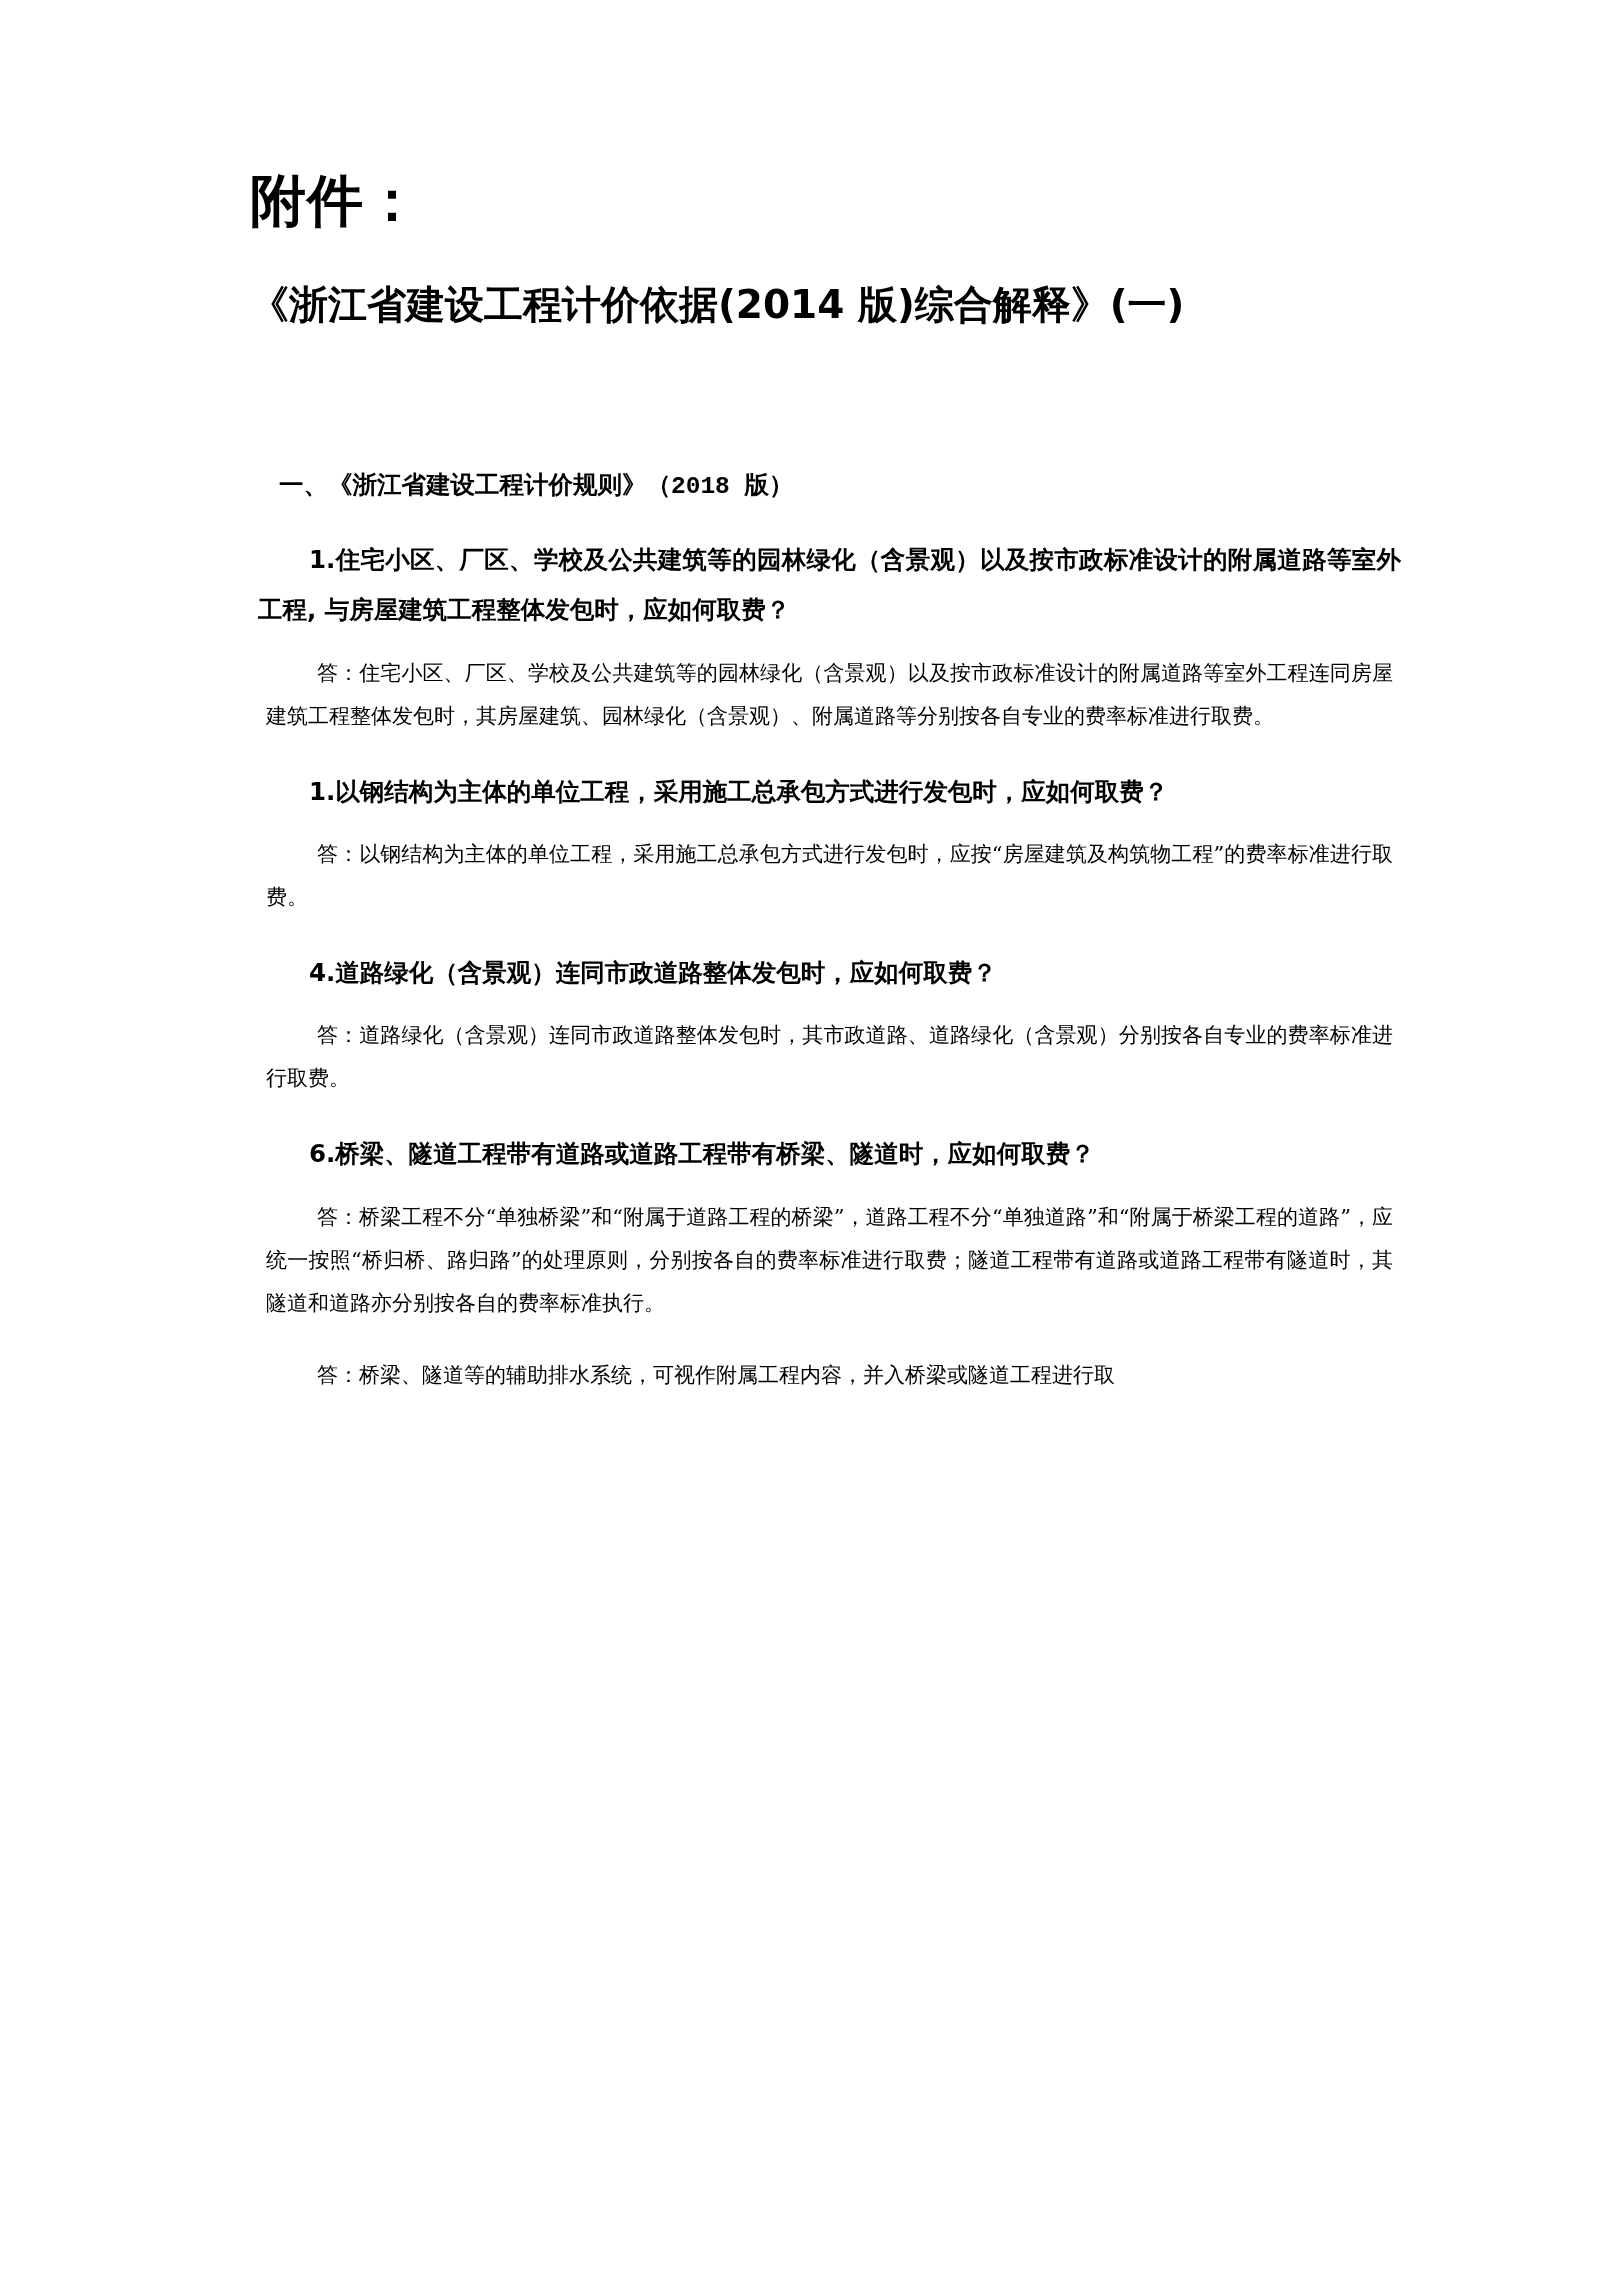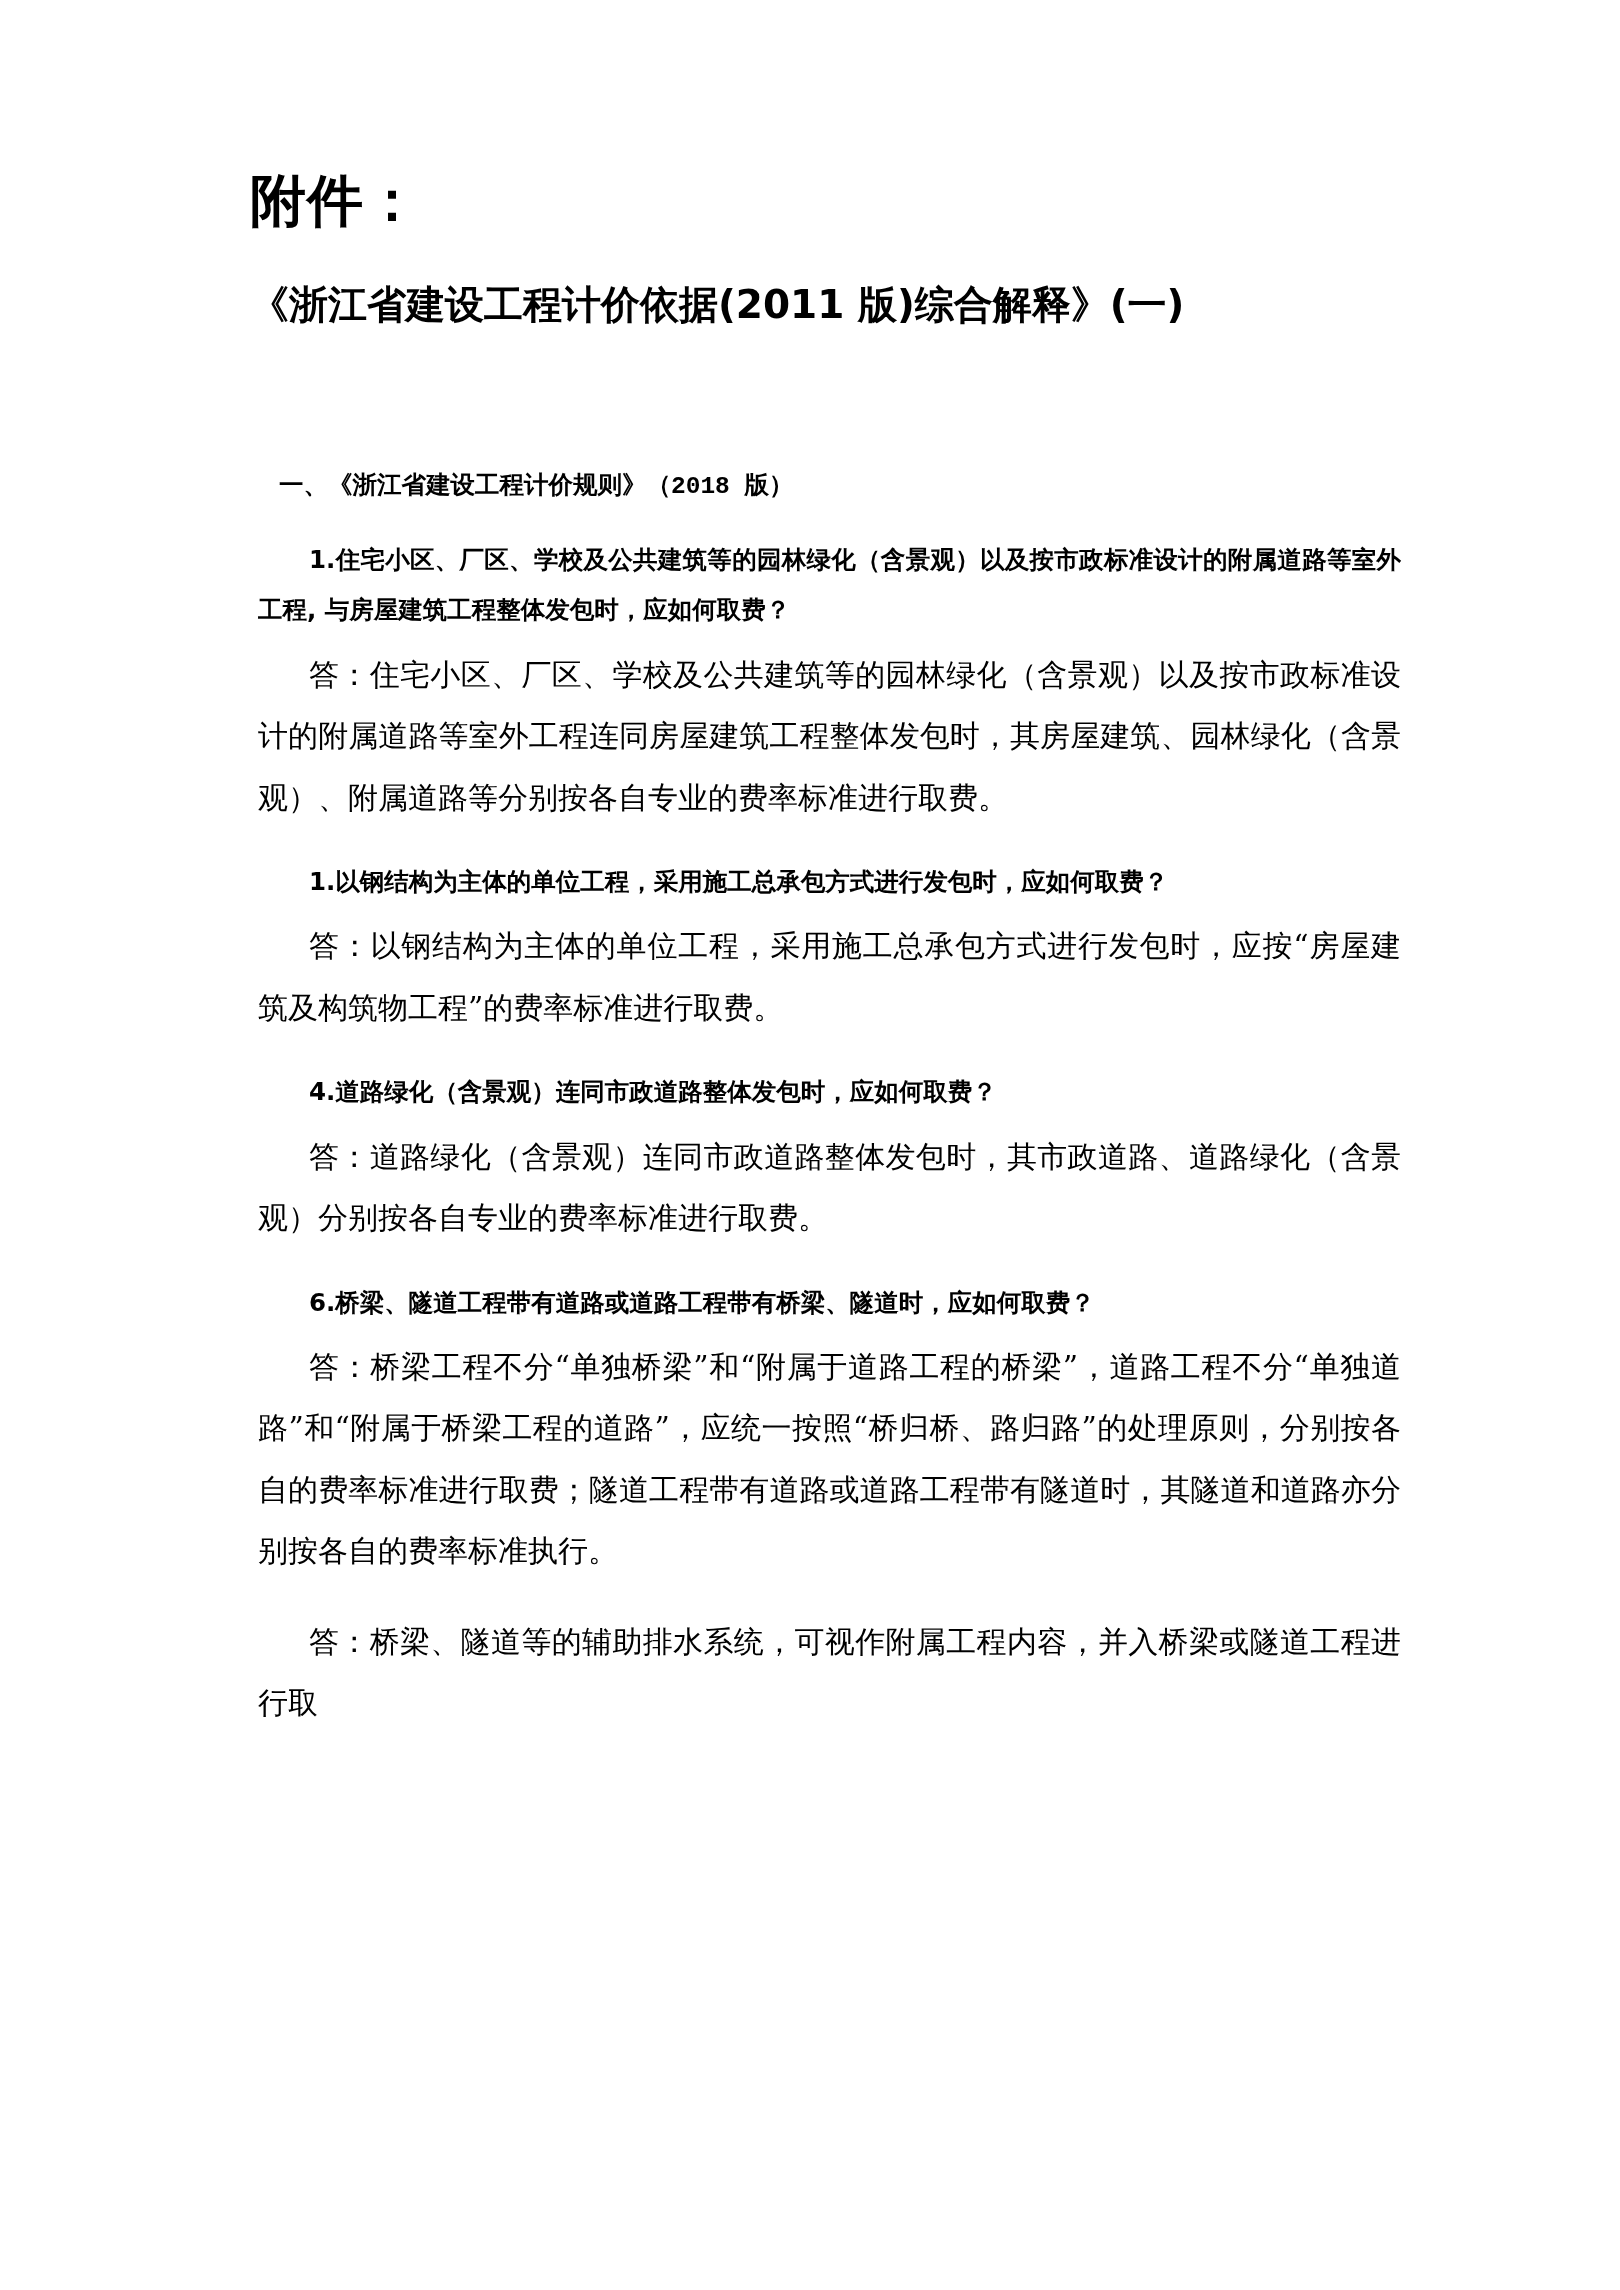--- a/index.html
+++ b/index.html
@@ -54,39 +54,39 @@
     font-weight: bold;
     font-size: 24.5px;
     line-height: 2.05;
     text-align: justify;
     text-justify: inter-ideograph;
     text-indent: 51px;
     margin: 8px;
   }
   .a-text {
     font-family: "DejaVu Serif", "Liberation Serif", serif;
-    font-size: 30px;
+    font-size: 21px;
     line-height: 2.05;
     text-align: justify;
     text-justify: inter-ideograph;
     text-indent: 51px;
-    margin: 8px;
+    margin: 16px;
   }
   .a-text.last {
     text-align: justify;
   }
 </style>
 </head>
 <body>
 
 <div class="page">
 
   <div class="doc-attachment-label">附件：</div>
 
-  <div class="doc-title">《浙江省建设工程计价依据(2011 版)综合解释》(一)</div>
+  <div class="doc-title">《浙江省建设工程计价依据(2014 版)综合解释》(一)</div>
 
   <div class="section-heading">一、《浙江省建设工程计价规则》（2018 版）</div>
 
   <div class="q-block">
     <p class="q-text">1.住宅小区、厂区、学校及公共建筑等的园林绿化（含景观）以及按市政标准设计的附属道路等室外工程, 与房屋建筑工程整体发包时，应如何取费？</p>
     <p class="a-text">答：住宅小区、厂区、学校及公共建筑等的园林绿化（含景观）以及按市政标准设计的附属道路等室外工程连同房屋建筑工程整体发包时，其房屋建筑、园林绿化（含景观）、附属道路等分别按各自专业的费率标准进行取费。</p>
   </div>
 
   <div class="q-block">
     <p class="q-text">1.以钢结构为主体的单位工程，采用施工总承包方式进行发包时，应如何取费？</p>

